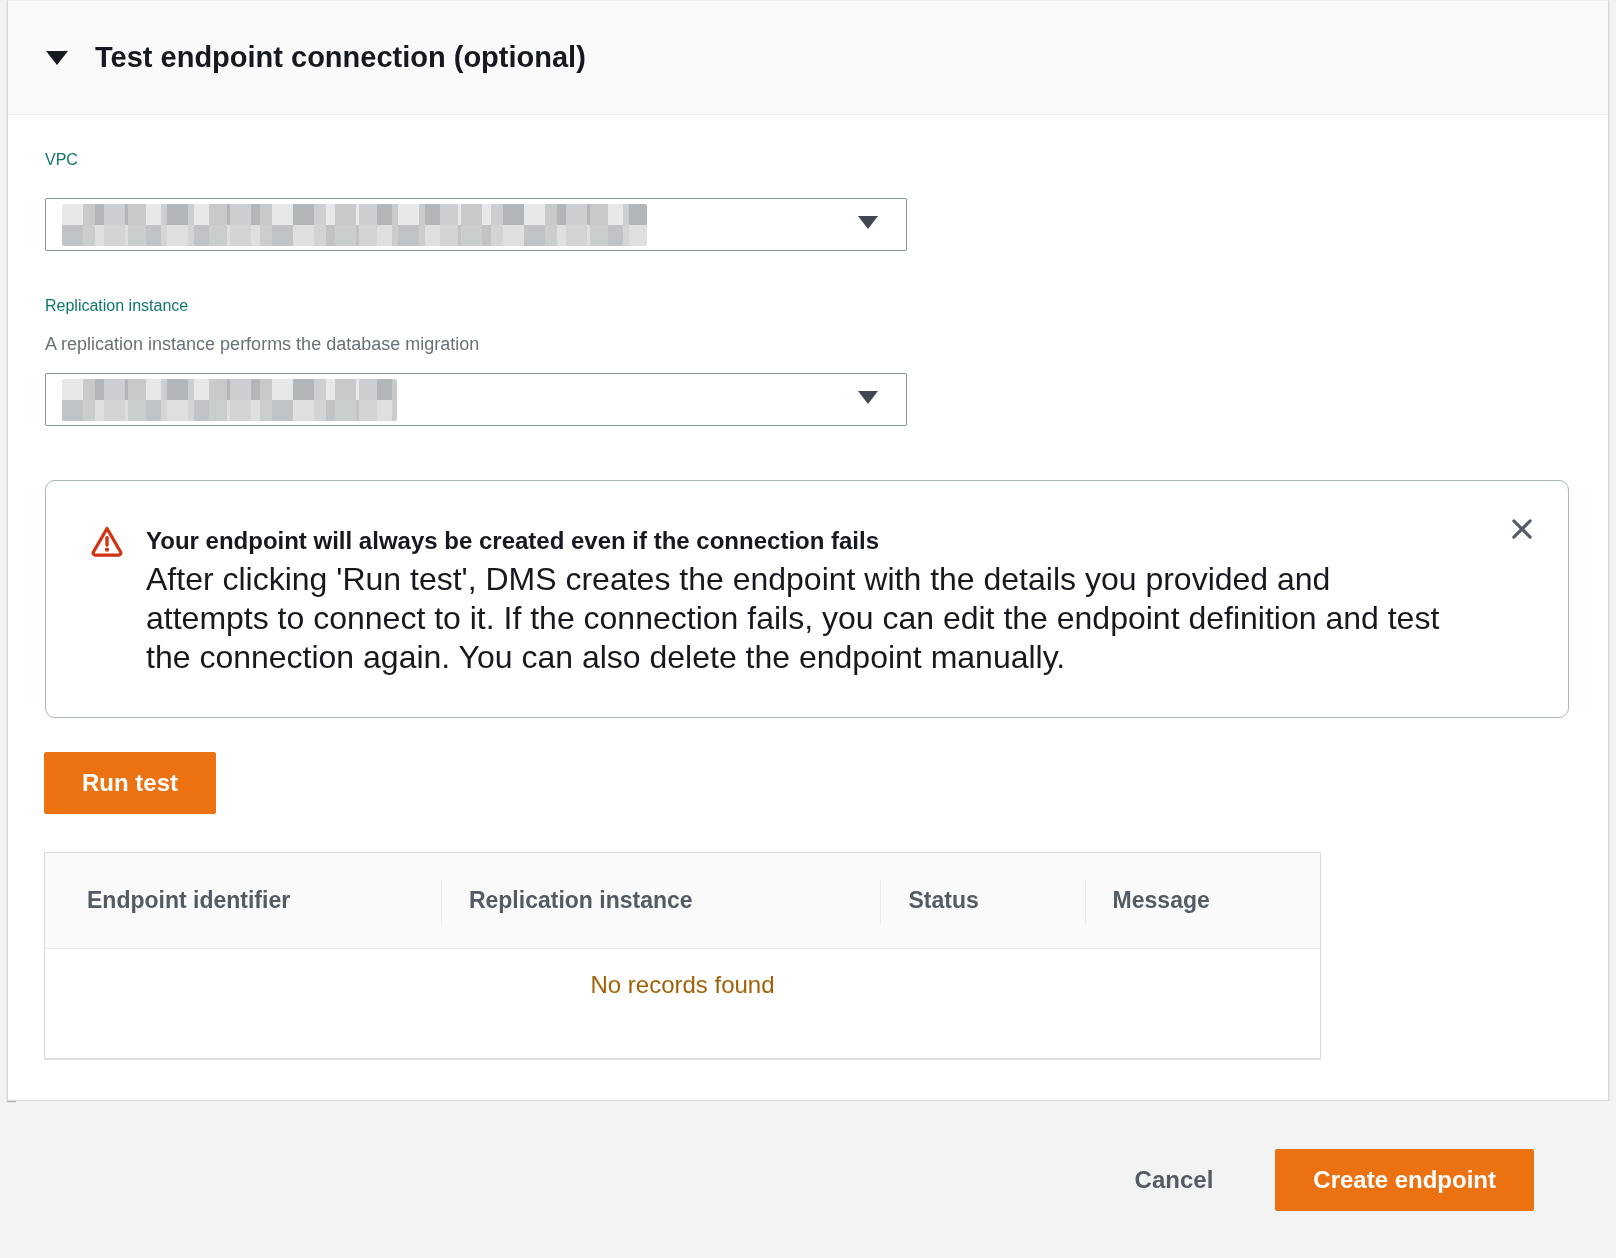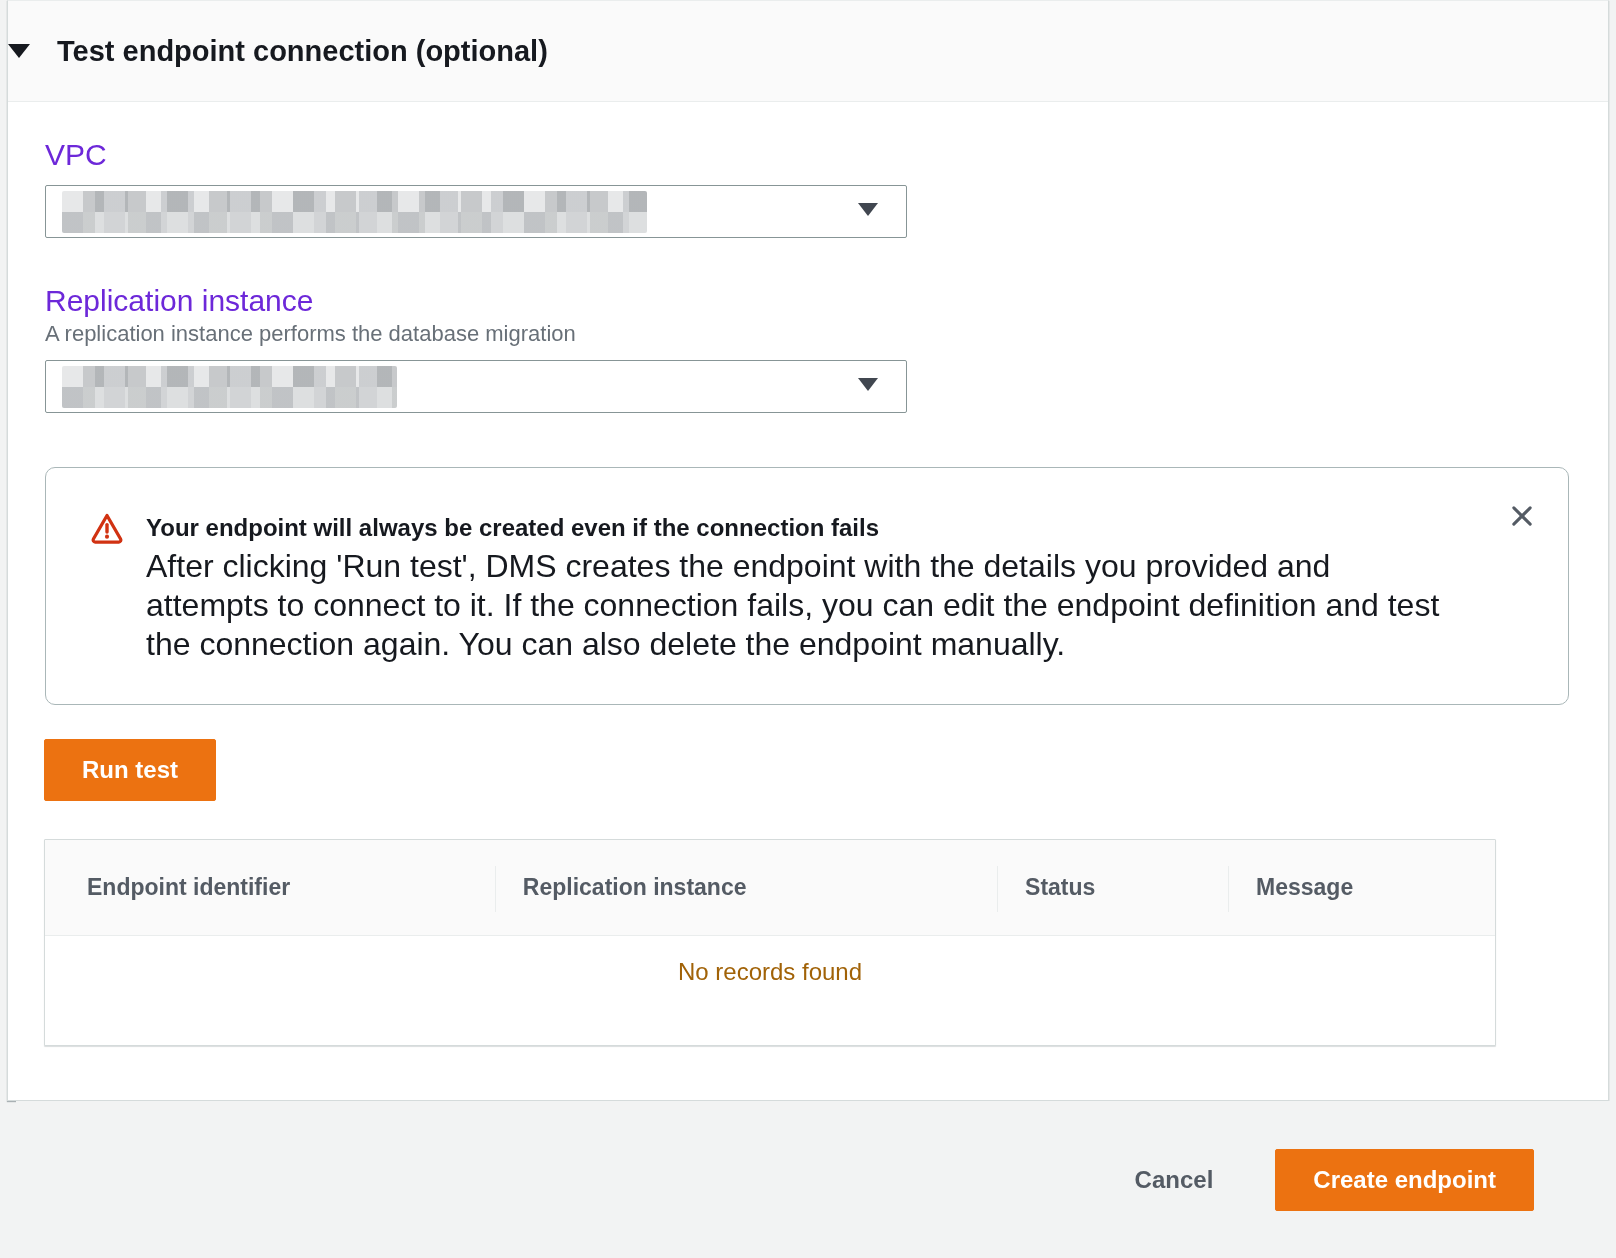--- a/index.html
+++ b/index.html
@@ -13,43 +13,44 @@
   .panel {
     position: absolute; left: 7px; top: 0;
     width: 1602px; height: 1101px;
     background: #ffffff;
     border: 1px solid #d5dbdb;
     border-top: 1px solid #eaeded;
     box-shadow: 0 1px 1px 0 rgba(0,28,36,.3);
   }
   
   .section-header {
-    height: 101px;
+    height: 114px;
     background: #fafafa;
     border-bottom: 1px solid #eaeded;
     display: flex; align-items: center;
+    padding-left: 38px;
     cursor: pointer;
   }
   .caret-down {
     width: 0; height: 0;
     border-left: 11px solid transparent;
     border-right: 11px solid transparent;
     border-top: 14px solid #16191f;
     margin-right: 27px;
   }
   .section-title { font-size: 29px; font-weight: bold; color: #16191f; }
 
   
   .content { position: relative; }
   .field-label {
-    font-size: 30px; color: #6d28d9;
+    font-size: 16px; color: #0f766e;
     position: absolute; left: 37px;
   }
   .field-desc {
-    font-size: 22px; color: #687078;
+    font-size: 18px; color: #687078;
     position: absolute; left: 37px;
   }
   .vpc-label   { top: 36px; }
   .select-box {
     position: absolute; left: 37px;
     width: 862px; height: 53px;
     background: #fff;
     border: 1px solid #879596;
     border-radius: 2px;
     display: flex; align-items: center;
@@ -111,21 +112,21 @@
   .btn-link {
     background: none; border: none;
     font-family: "Liberation Sans", sans-serif;
     font-size: 24px; font-weight: bold; color: #545b64;
     cursor: pointer;
   }
 
   
   .results-table {
     position: absolute; left: 36px; top: 737px;
-    width: 1452px; height: 207px;
+    width: 1277px; height: 207px;
     background: #fff;
     border: 1px solid #d5dbdb;
     border-radius: 1px;
     box-shadow: 0 1px 1px 0 rgba(0,28,36,.15);
   }
   .table-head {
     height: 96px; background: #fafafa;
     border-bottom: 1px solid #eaeded;
     display: flex; align-items: center;
     position: relative;

